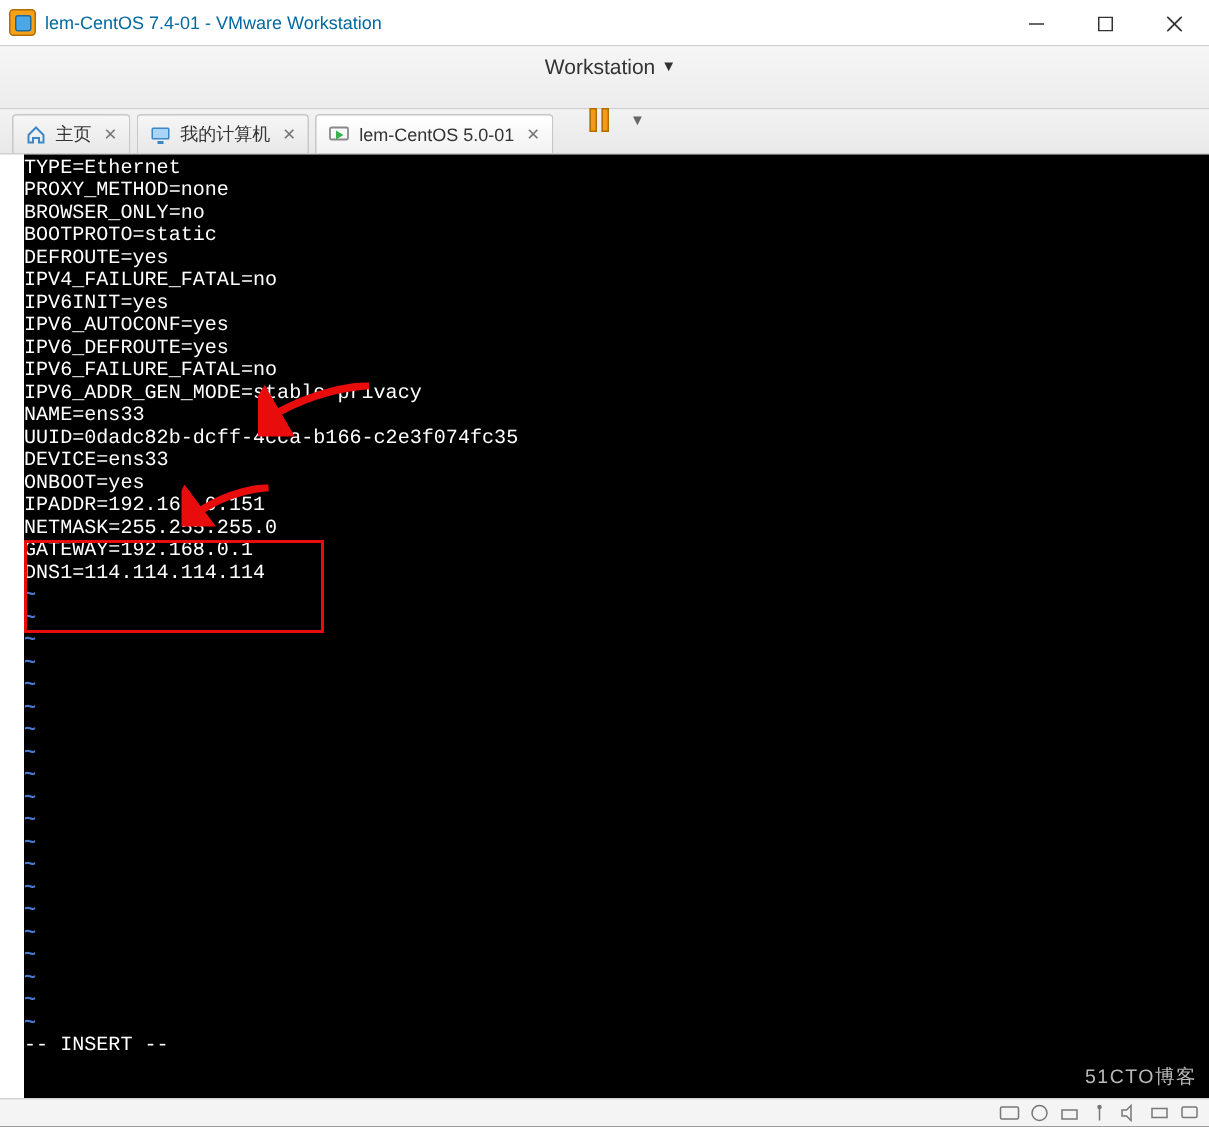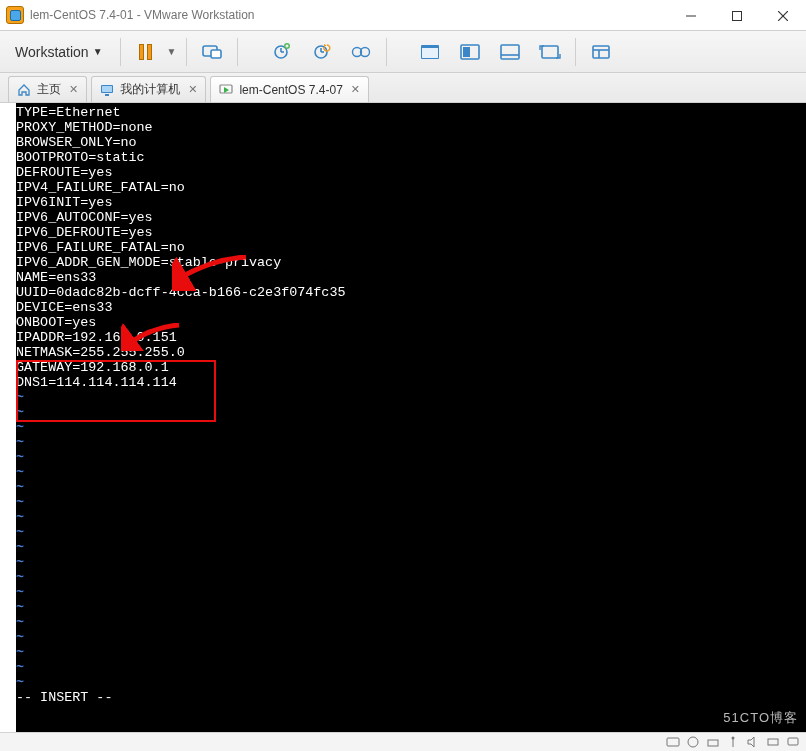--- a/index.html
+++ b/index.html
@@ -31,21 +31,21 @@
   }
   .app-icon::after {
     content: "";
     width: 9px; height: 9px;
     border-radius: 2px;
     background: #4aa7e8;
     border: 1px solid #1d6aa4;
   }
   .title-text {
     font-size: 12px;
-    color: #737373;
+    color: #0369a1;
     flex: 1;
   }
   .win-controls {
     display: flex;
     height: 100%;
   }
   .win-btn {
     width: 46px;
     height: 31px;
     display: flex;
@@ -57,20 +57,21 @@
   .win-btn svg { pointer-events:none; }
   
   .menu-bar {
     height: 42px;
     background: linear-gradient(#f6f6f6,#ececec);
     border-bottom: 1px solid #cfcfcf;
     display: flex;
     align-items: center;
     padding-left: 8px;
     gap: 4px;
+    flex-direction: column;
   }
   .menu-text {
     font-size: 14px;
     color: #333;
     display: flex;
     align-items: center;
     padding: 4px 6px;
     border: 1px solid transparent;
     border-radius: 3px;
   }
@@ -346,21 +347,21 @@
     <span>我的计算机</span>
     <span class="close">✕</span>
   </div>
   <div class="tab">
     <span class="tab-icon console-icon">
       <svg width="14" height="14">
           <rect x="1" y="2" width="12" height="8" rx="1" fill="none" stroke="#888" stroke-width="1.2"></rect>
           <polygon points="5,4 5,10 10,7" fill="#37b24d"></polygon>
         </svg>
     </span>
-    <span>lem-CentOS 7.4-07</span>
+    <span>lem-CentOS 5.0-01</span>
     <span class="close">✕</span>
   </div>
 </div>
 
 <div class="terminal-wrap">
   <pre class="terminal" id="term-pre">TYPE=Ethernet
 PROXY_METHOD=none
 BROWSER_ONLY=no
 BOOTPROTO=static
 DEFROUTE=yes

